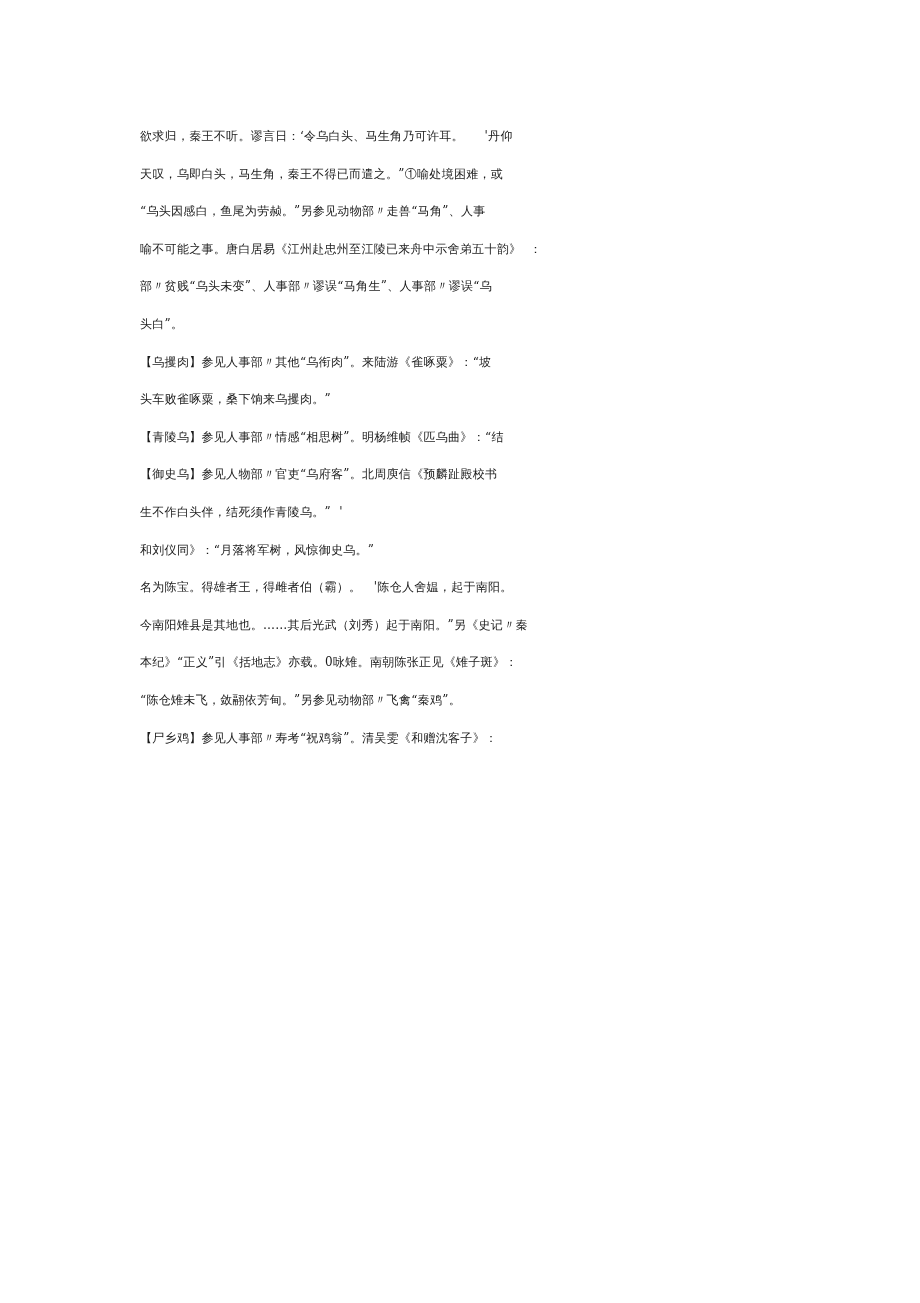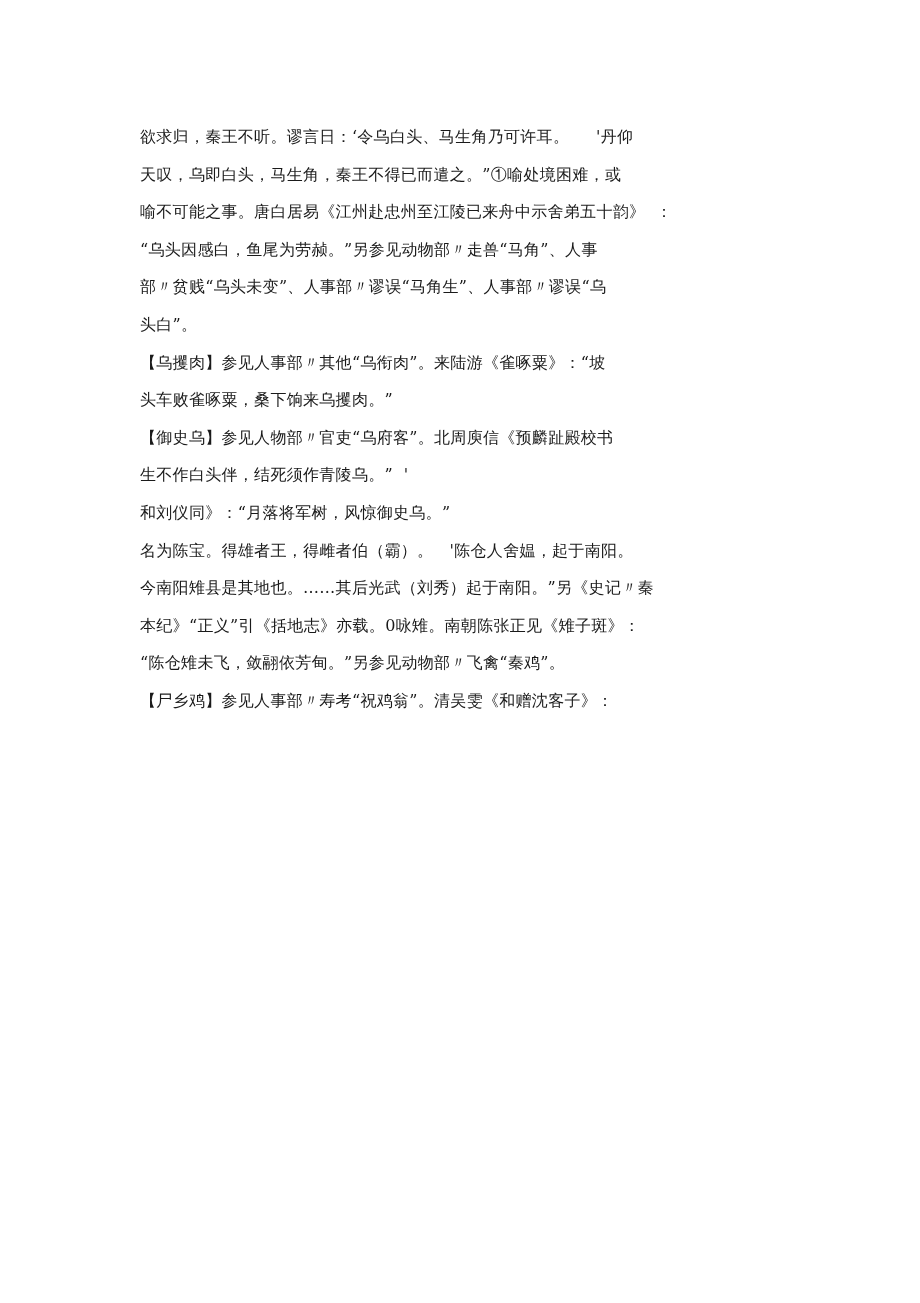--- a/index.html
+++ b/index.html
@@ -17,37 +17,38 @@
   }
   .page {
     position: absolute;
     left: 140px;
     top: 118px;
     width: 660px;
   }
   .line {
     height: 37.6px;
     line-height: 37.6px;
-    font-size: 16px;
+    font-size: 12px;
     white-space: pre;
     letter-spacing: 0.3px;
   }
 </style>
 </head>
 <body>
 
 <div class="page">
   <div class="line">欲求归，秦王不听。谬言日：‘令乌白头、马生角乃可许耳。     '丹仰</div>
   <div class="line">天叹，乌即白头，马生角，秦王不得已而遣之。”①喻处境困难，或</div>
+  <div class="line">“乌头因感白，鱼尾为劳赪。”另参见动物部〃走兽“马角”、人事</div>
   <div class="line">喻不可能之事。唐白居易《江州赴忠州至江陵已来舟中示舍弟五十韵》  ：</div>
-  <div class="line">“乌头因感白，鱼尾为劳赪。”另参见动物部〃走兽“马角”、人事</div>
   <div class="line">部〃贫贱“乌头未变”、人事部〃谬误“马角生”、人事部〃谬误“乌</div>
   <div class="line">头白”。</div>
   <div class="line">【乌攫肉】参见人事部〃其他“乌衔肉”。来陆游《雀啄粟》：“坡</div>
   <div class="line">头车败雀啄粟，桑下饷来乌攫肉。”</div>
+  <div class="line">【青陵乌】参见人事部〃情感“相思树”。明杨维帧《匹乌曲》：“结</div>
   <div class="line">【御史乌】参见人物部〃官吏“乌府客”。北周庾信《预麟趾殿校书</div>
   <div class="line">生不作白头伴，结死须作青陵乌。”  '</div>
   <div class="line">和刘仪同》：“月落将军树，风惊御史乌。”</div>
   <div class="line">名为陈宝。得雄者王，得雌者伯（霸）。   '陈仓人舍媪，起于南阳。</div>
   <div class="line">今南阳雉县是其地也。……其后光武（刘秀）起于南阳。”另《史记〃秦</div>
   <div class="line">本纪》“正义”引《括地志》亦载。0咏雉。南朝陈张正见《雉子斑》：</div>
   <div class="line">“陈仓雉未飞，敛翮依芳甸。”另参见动物部〃飞禽“秦鸡”。</div>
   <div class="line">【尸乡鸡】参见人事部〃寿考“祝鸡翁”。清吴雯《和赠沈客子》：</div>
 </div>
 

